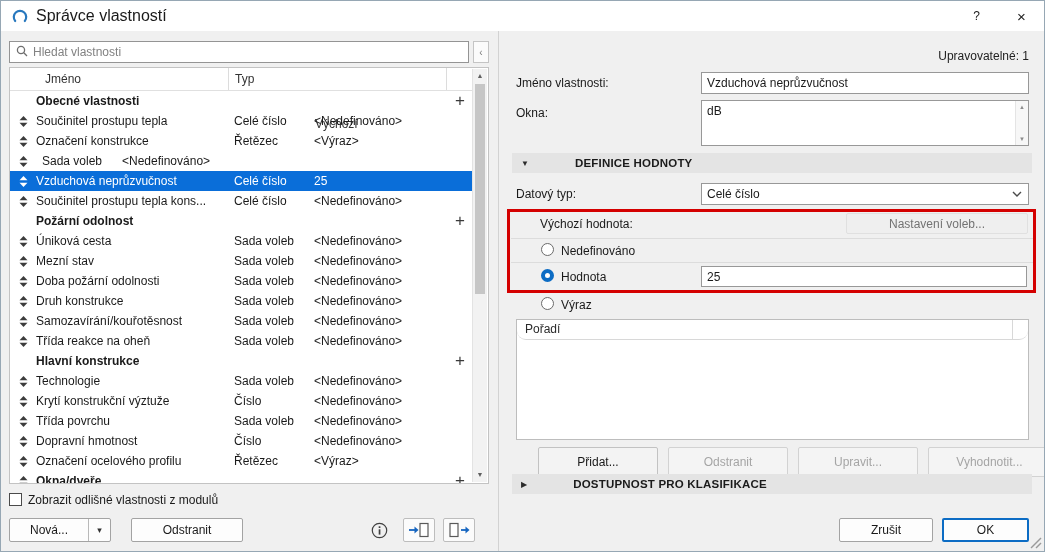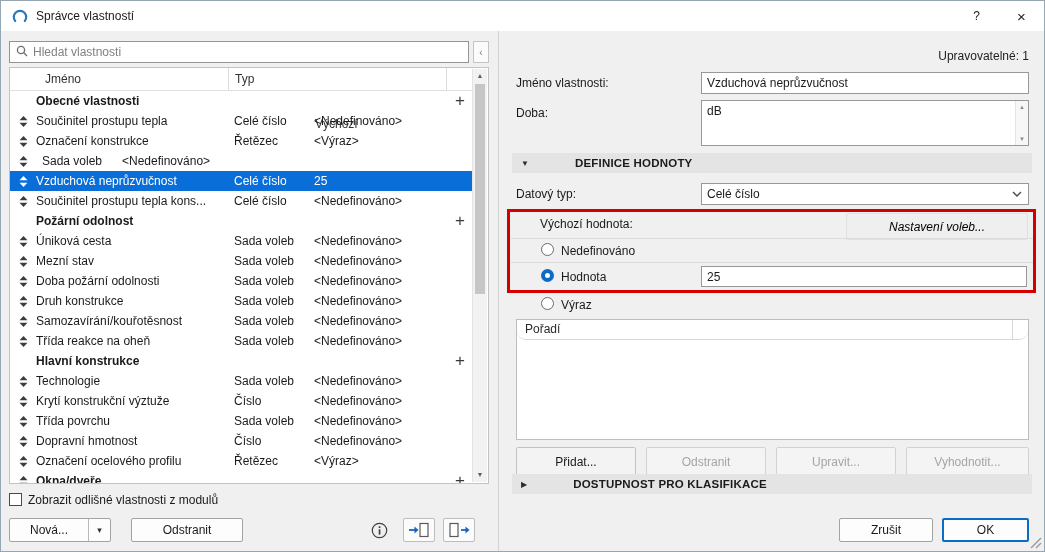--- a/index.html
+++ b/index.html
@@ -6,21 +6,21 @@
   .window{
     position:relative;width:1043px;height:550px;margin:0 auto;
     background:#f0f0f0;border:1px solid #96a7b4;overflow:hidden;
     font-family:"Liberation Sans","DejaVu Sans",sans-serif;font-size:12px;color:#1a1a1a;
     --sel:#0a6ed9;--ann:#d40000;--accent:#0c6cc4;
   }
   .abs{position:absolute;box-sizing:border-box;}
   
   .titlebar{position:absolute;top:0;left:0;right:0;height:30px;background:#ffffff;display:flex;align-items:center;}
   .titlebar .appicon{width:16px;height:16px;margin:0 8px 0 11px;}
-  .titlebar .title{font-size:12px;color:#1a1a1a;}
+  .titlebar .title{font-size:16px;color:#1a1a1a;}
   .tb-btn{width:45px;height:30px;display:flex;align-items:center;justify-content:center;color:#1a1a1a;cursor:default;}
   .tb-btn.close{font-size:15px;}
   .tb-spacer{flex:1;}
   
   .searchbox{left:8px;top:40px;width:460px;height:22px;background:#fff;border:1px solid #949494;display:flex;align-items:center;}
   .searchbox input{border:none;outline:none;flex:1;font:inherit;color:#1a1a1a;background:transparent;padding:0;}
   .searchbox input::placeholder{color:#828282;}
   .searchbox .mag{margin:0 5px 0 6px;}
   .side-mini-btn{left:472px;top:40px;width:16px;height:22px;background:#fbfbfb;border:1px solid #c4c4c4;color:#7c7c7c;display:flex;align-items:center;justify-content:center;font-size:10px;}
   
@@ -67,28 +67,28 @@
   .descbox .mini{position:absolute;top:0;right:0;bottom:0;width:12px;border-left:1px solid #e4e4e4;background:#f7f7f7;}
   .descbox .mini span{position:absolute;left:0;width:100%;text-align:center;font-size:6px;color:#8c8c8c;line-height:10px;}
   .descbox .mini .u{top:1px;} .descbox .mini .d{bottom:1px;}
   .secbar{background:#e4e4e4;display:flex;align-items:center;height:20px;}
   .secbar .tri{font-size:8px;margin:0 7px 0 9px;color:#2b2b2b;}
   .secbar .sectitle{font-weight:bold;font-size:11.5px;letter-spacing:.2px;padding-left:39px;}
   .combo{left:700px;top:182px;width:328px;height:22px;background:#fff;border:1px solid #989898;display:flex;align-items:center;}
   .combo .val{flex:1;padding-left:5px;}
   .combo .chev{width:22px;display:flex;align-items:center;justify-content:center;}
   .annotation{left:506px;top:208px;width:529px;height:84px;border:3px solid var(--ann);pointer-events:none;z-index:5;}
-  .disabled-btn{left:845px;top:212px;width:182px;height:27px;background:#efefef;border:1px solid #e0e0e0;color:#000000;display:flex;align-items:center;justify-content:center;border-radius:2px;box-sizing:border-box;font-style:italic;}
+  .disabled-btn{left:845px;top:212px;width:182px;height:21px;background:#efefef;border:1px solid #e0e0e0;color:#737373;display:flex;align-items:center;justify-content:center;border-radius:2px;box-sizing:border-box;}
   .hline{height:1px;background:#dcdcdc;}
   .radio{width:13px;height:13px;border-radius:50%;background:#fff;border:1px solid #6b6b6b;box-sizing:border-box;}
   .radio.checked{border:4px solid var(--accent);}
   .orderlist{left:515px;top:318px;width:513px;height:121px;background:#fff;border:1px solid #bdbdbd;}
   .orderlist .lhead{height:19px;line-height:19px;border-bottom:1px solid #d8d8d8;padding-left:8px;color:#2a2a2a;position:relative;border-radius:9px;}
   .orderlist .lhead .colsep{position:absolute;right:15px;top:0;bottom:0;width:1px;background:#d8d8d8;}
-  .lbtn{top:446px;height:30px;background:#f3f3f3;border:1px solid #c2c2c2;}
+  .lbtn{top:446px;height:30px;background:#f3f3f3;border:1px solid #c2c2c2;margin-left:22px;}
   .lbtn.off{color:#a5a5a5;border-color:#d2d2d2;background:#f4f4f4;}
   .btn-cancel{left:838px;top:517px;width:94px;height:24px;}
   .btn-ok{left:941px;top:517px;width:87px;height:24px;border:2px solid var(--accent);}
   .grip{right:2px;bottom:2px;width:13px;height:13px;}
 </style>
 </head>
 <body>
 
 <div class="window" style="--sel: #0a6ed9; --ann: #d40000; --accent: #0c6cc4;">
 
@@ -362,21 +362,21 @@
     </svg>
   </span>
 
   <div class="abs vdivider"></div>
 
   <div class="abs editable">Upravovatelné: 1</div>
 
   <div class="abs rlabel" style="left:515px;top:75px;text-align:center;">Jméno vlastnosti:</div>
   <input class="abs field" style="left: 700px; top: 71px; width: 328px; height: 22px;" value="Vzduchová neprůzvučnost">
 
-  <div class="abs rlabel" style="left:515px;top:105px;">Doba:</div>
+  <div class="abs rlabel" style="left:515px;top:105px;">Okna:</div>
   <div class="abs descbox">
     <span class="txt">dB</span>
     <span class="mini">
       <span class="u">▲</span>
       <span class="d">▼</span>
     </span>
   </div>
 
   <div class="abs secbar" style="left:511px;top:152px;width:520px;">
     <span class="tri">▼</span>

